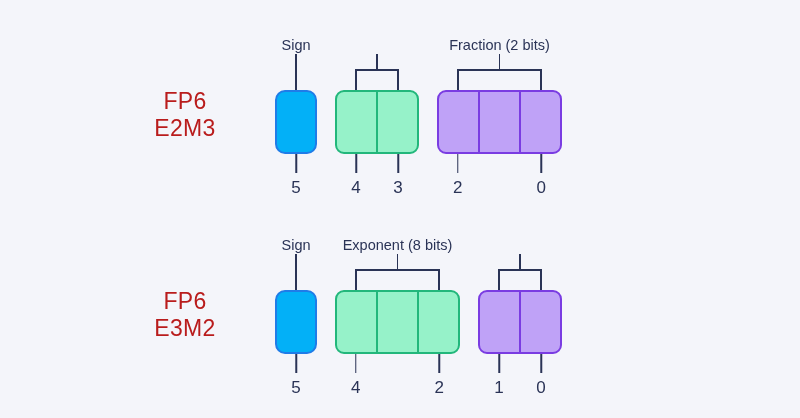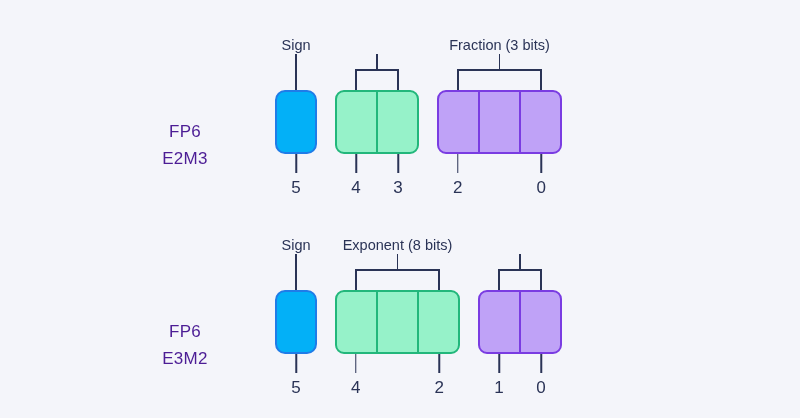--- a/index.html
+++ b/index.html
@@ -25,26 +25,25 @@
   .row { position: absolute; left: 0; width: 800px; }
   .row-1 { top: 0px;   height: 209px; }
   .row-2 { top: 209px; height: 209px; }
 
   
   .fmt-label {
     position: absolute;
     left: 120px;
     width: 130px;
     text-align: center;
-    font-size: 17px;
+    font-size: 23px;
     line-height: 27px;
     letter-spacing: 0.3px;
-    color: #4c1d95;
+    color: #b91c1c;
     white-space: pre-line;
-    margin-top: 30px;
   }
   .row-1 .fmt-label { top: 88px; }
   .row-2 .fmt-label { top: 288px; }
 
   
   .group { position: absolute; }
 
   
   .group-label {
     position: absolute;
@@ -175,21 +174,21 @@
           <div class="tick-num">4</div>
         </div>
         <div class="tick" style="left:75%;">
           <div class="tick-line"></div>
           <div class="tick-num">3</div>
         </div>
       </div>
     </div>
 
     <div class="group kind-fraction" style="left:437px; width:125px; top:90px;">
-      <div class="group-label">Fraction (3 bits)</div>
+      <div class="group-label">Fraction (2 bits)</div>
       <div class="bracket">
         <div class="stem"></div>
         <div class="bar" style="left:16.666%; right:16.666%;"></div>
         <div class="leg" style="left:16.666%; margin-left:-0.8px;"></div>
         <div class="leg" style="left:83.333%; margin-left:-0.8px;"></div>
       </div>
       <div class="cells">
         <div class="cell"></div>
         <div class="cell"></div>
         <div class="cell"></div>

